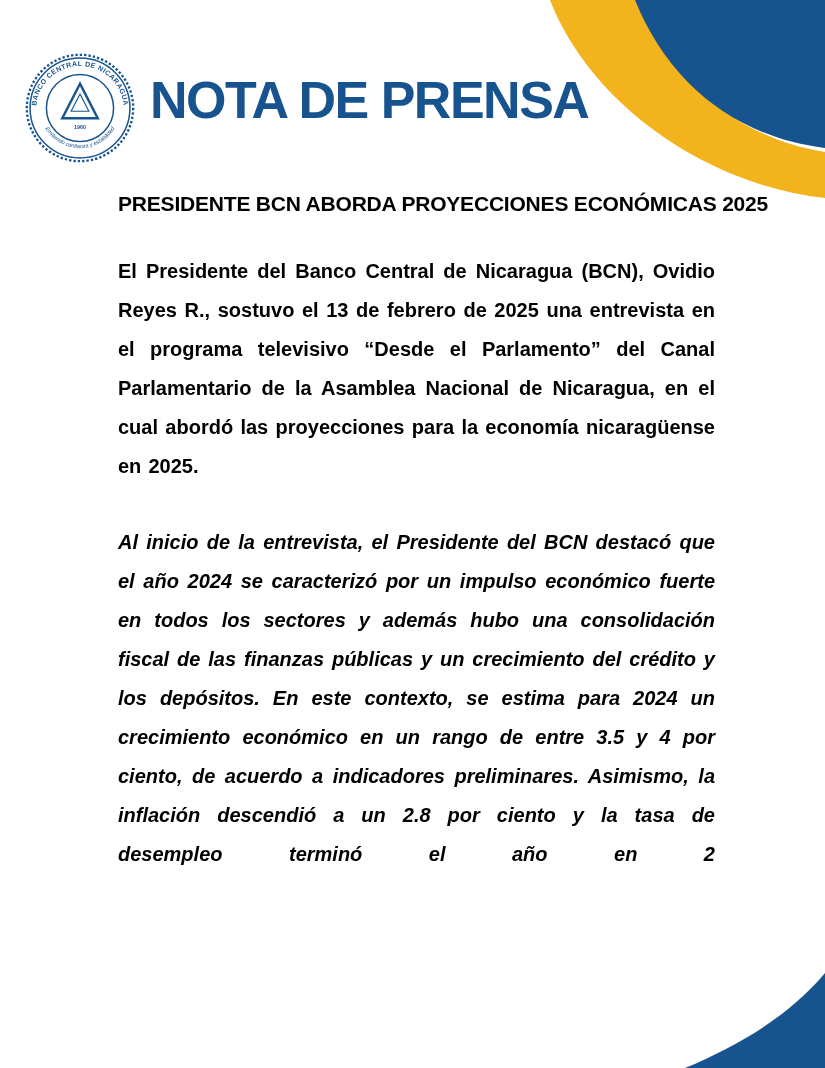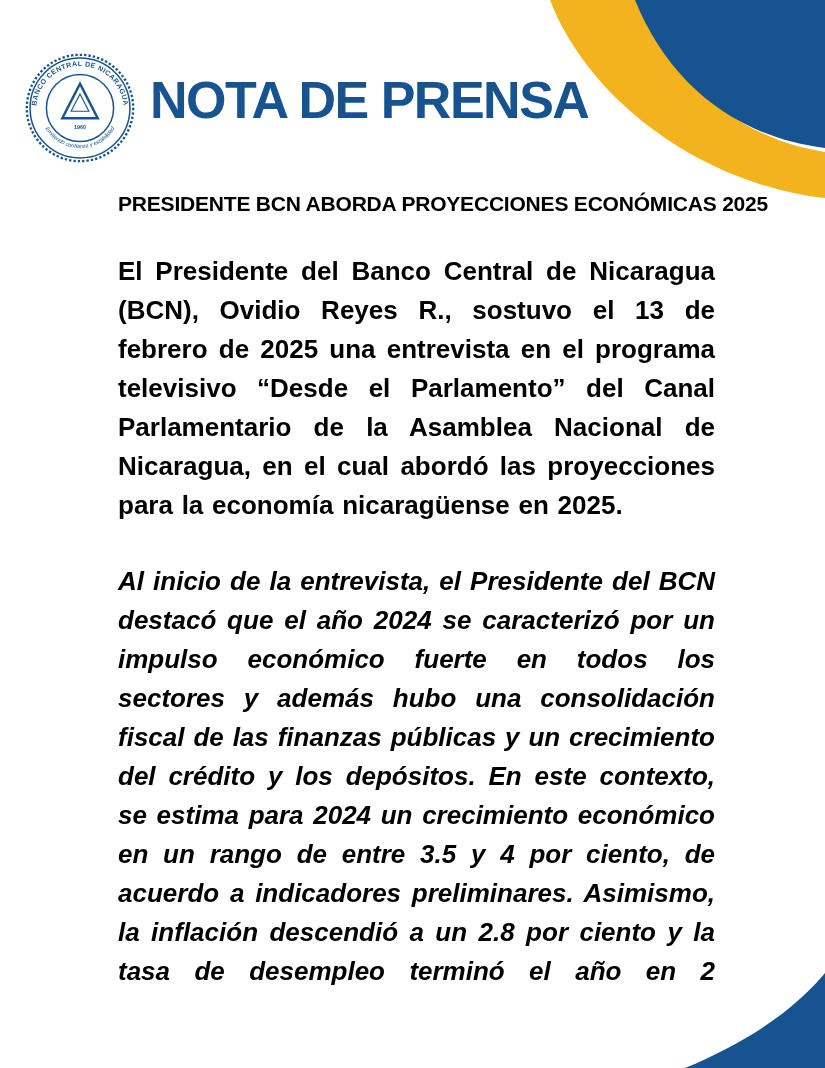--- a/index.html
+++ b/index.html
@@ -71,21 +71,21 @@
   .headline {
     margin: 0 0 36px 0;
     font-size: 21px;
     font-weight: bold;
     color: #000000;
     letter-spacing: -0.2px;
     white-space: nowrap;
   }
   .para {
     margin: 0 0 37px 0;
-    font-size: 26px;
+    font-size: 20px;
     font-weight: bold;
     color: #000000;
     line-height: 39px;
     text-align: justify;
     word-spacing: 1.5px;
   }
   .para-cut { text-align-last: justify; font-style: italic; }
 </style>
 </head>
 <body>

